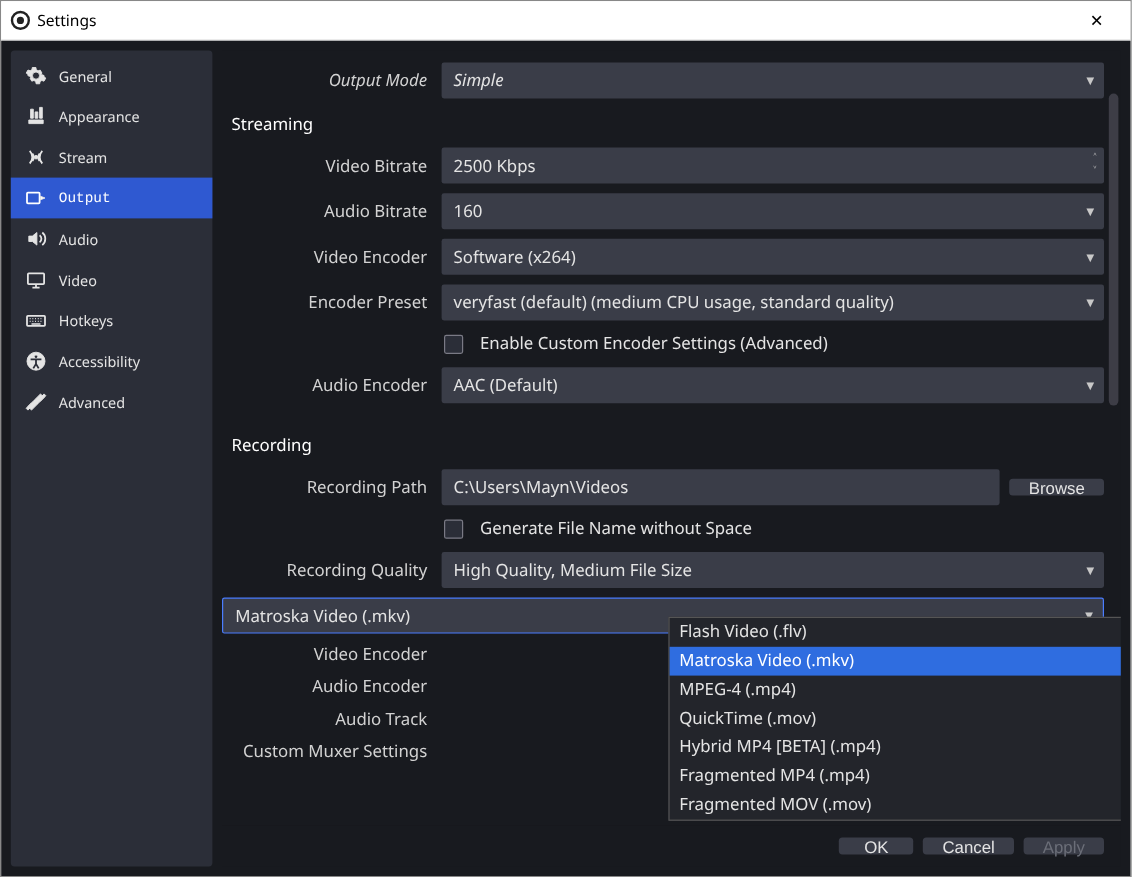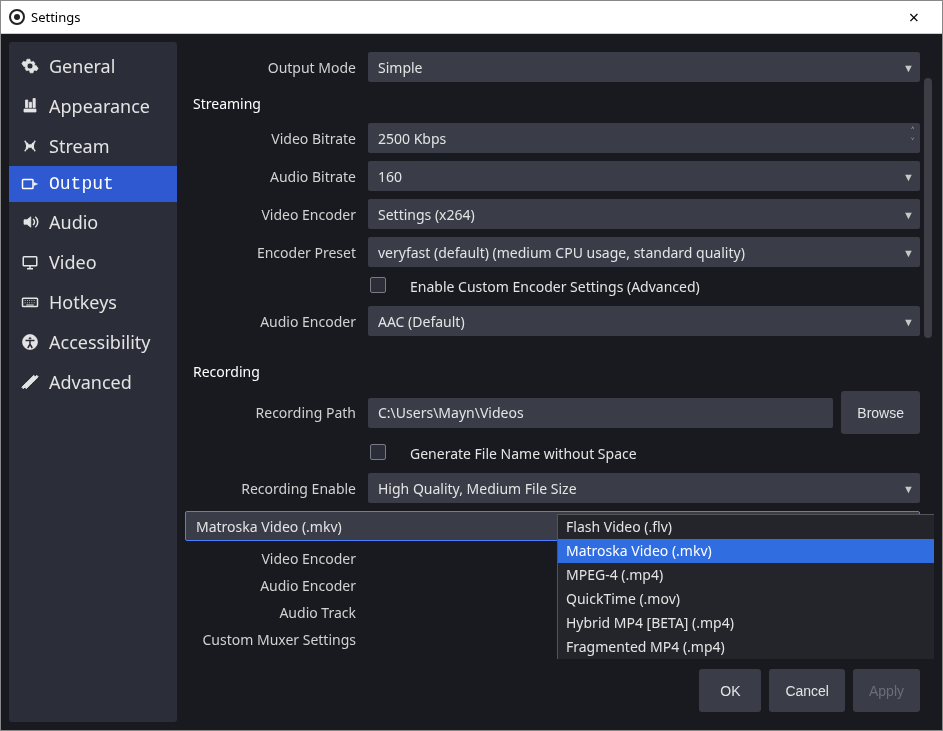--- a/index.html
+++ b/index.html
@@ -6,41 +6,41 @@
 body { font-family: -apple-system, "Segoe UI", system-ui, sans-serif; font-size: 14px; color: #e4e4e4; background: #f0f0f0; width: 943px; height: 731px; overflow: hidden; }
 .window { width: 943px; height: 731px; background: #fff; border: 1px solid #888; display: flex; flex-direction: column; }
 .titlebar { height: 30px; background: #fff; color: #000; display: flex; align-items: center; padding: 16px 8px; border-bottom: 1px solid #ccc; }
 .titlebar .app-icon { width: 16px; height: 16px; border-radius: 50%; border: 2px solid #222; margin-right: 6px; position: relative; }
 .titlebar .app-icon::after { content:""; position:absolute; width:6px; height:6px; border-radius:50%; background:#222; top:3px; left:3px; }
 .titlebar .title { font-size: 13px; }
 .titlebar .spacer { flex:1; }
 .titlebar .close { width: 40px; text-align: center; font-size: 18px; cursor: pointer; }
 .body { flex:1; background: #181a1f; display:flex; padding: 8px; gap: 8px; min-height: 0; }
 .sidebar { width: 168px; background: #2b2e38; border-radius: 3px; padding: 4px 0; }
-.side-item { display:flex; align-items:center; gap:10px; padding: 8px 12px; font-size: 18px; color: #e4e4e4; cursor:pointer; }
+.side-item { display:flex; align-items:center; gap:10px; padding: 8px 12px; font-size: 12px; color: #e4e4e4; cursor:pointer; }
 .side-item.active { background: #2f59d1; color:#fff;font-family:Liberation Mono, monospace; }
 .side-icon { width:18px; height:18px; display:flex; align-items:center; justify-content:center; flex-shrink:0; }
 .side-icon svg { width:18px; height:18px; fill:#e4e4e4; stroke:#e4e4e4; }
 .main { flex:1; display:flex; flex-direction:column; min-width:0; }
 .content { flex:1; background:#181a1f; overflow:hidden; position:relative; }
 .scroll-track { position:absolute; right:2px; top:36px; bottom:0; width:8px; background:transparent; }
 .scroll-thumb { position:absolute; right:0; width:8px; background:#3d3d46; border-radius:4px; height:260px; top:0; }
 .row { display:flex; align-items:center; padding: 4px 14px 4px 0; gap:8px; }
 .row-label { width: 175px; text-align:right; color:#d2d2d2; padding-right:4px; }
 .row-control { flex:1; display:flex; gap:8px; align-items:center; }
 .section-head { padding: 8px 14px 6px 8px; font-weight:400; color:#fff; }
 .select, .text-input, .spinbox { flex:1; background:#3a3d48; border:none; height:30px; border-radius:2px; color:#e4e4e4; padding:0 10px; display:flex; align-items:center; position:relative; font-size:14px; }
 .select .caret, .spinbox .spin { position:absolute; right:6px; top:0; bottom:0; display:flex; flex-direction:column; justify-content:center; color:#c8c8c8; font-size:10px; }
 .spinbox .spin { gap:0; }
 .spinbox .spin span { line-height:9px; height:11px; cursor:pointer; }
 .select .caret { font-size:11px; }
-.btn { background:#3a3d48; border:none; height:43px; padding:0 16px; border-radius:3px; color:#e4e4e4; font-size:14px; cursor:pointer; }
-.checkbox-row { display:flex; align-items:flex-start; gap:24px; padding:6px 0 6px 185px; }
+.btn { background:#3a3d48; border:none; height:14px; padding:0 16px; border-radius:3px; color:#e4e4e4; font-size:14px; cursor:pointer; }
+.checkbox-row { display:flex; align-items:center; gap:14px; padding:6px 0 6px 185px; }
 .checkbox { width:16px; height:16px; border:1px solid #7a7a85; border-radius:2px; background:#2b2e38; }
-.first-row { padding-top: 10px; }
+.first-row { padding-top: 10px; font-style: italic; }
 .highlight-label { border: 2px solid #e03030; padding:4px 6px; }
 .dropdown-open { position:absolute; left:372px; top:472px; width:534px; background:#23252b; border:1px solid #555; z-index:10; font-size:14px; }
 .dropdown-open .opt { padding: 2px 8px; color:#e4e4e4; cursor:pointer; line-height:20px; }
 .dropdown-open .opt.sel { background:#2f6de0; color:#fff; }
 .footer { background:#181a1f; padding:10px 14px; display:flex; justify-content:flex-end; gap:8px; }
 .footer .btn { background:#3a3d48; min-width:62px; }
 .footer .btn.disabled { color:#6b6e78; }
 .open-select { border:1px solid #4a7dff; }
 </style>
 </head>
@@ -172,21 +172,21 @@
               <span>160</span>
               <span class="caret">▼</span>
             </div>
           </div>
         </div>
 
         <div class="row">
           <div class="row-label">Video Encoder</div>
           <div class="row-control">
             <div class="select">
-              <span>Settings (x264)</span>
+              <span>Software (x264)</span>
               <span class="caret">▼</span>
             </div>
           </div>
         </div>
 
         <div class="row">
           <div class="row-label">Encoder Preset</div>
           <div class="row-control">
             <div class="select">
               <span>veryfast (default) (medium CPU usage, standard quality)</span>
@@ -222,21 +222,21 @@
             <button class="btn">Browse</button>
           </div>
         </div>
 
         <div class="checkbox-row">
           <div class="checkbox"></div>
           <span>Generate File Name without Space</span>
         </div>
 
         <div class="row">
-          <div class="row-label">Recording Enable</div>
+          <div class="row-label">Recording Quality</div>
           <div class="row-control">
             <div class="select">
               <span>High Quality, Medium File Size</span>
               <span class="caret">▼</span>
             </div>
           </div>
         </div>
 
         <div class="row">
           <div class="row-control">

